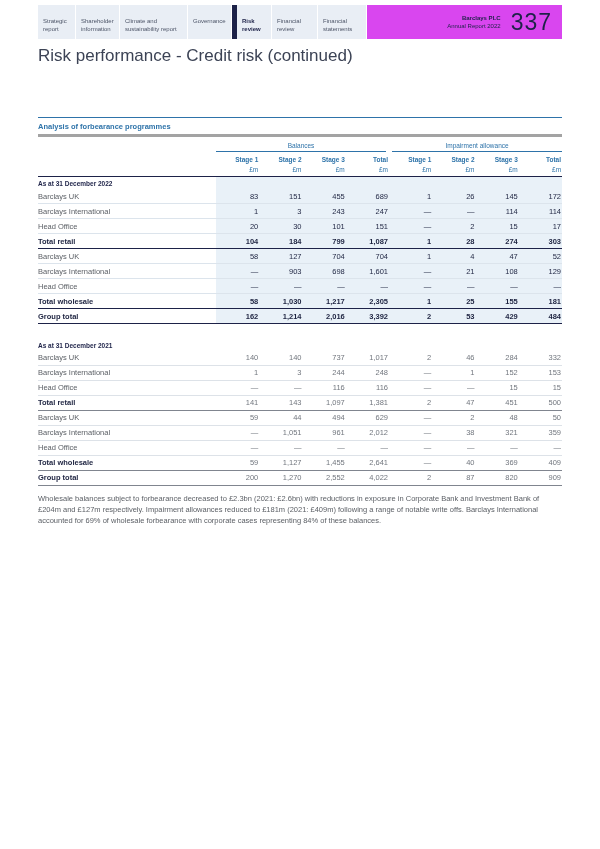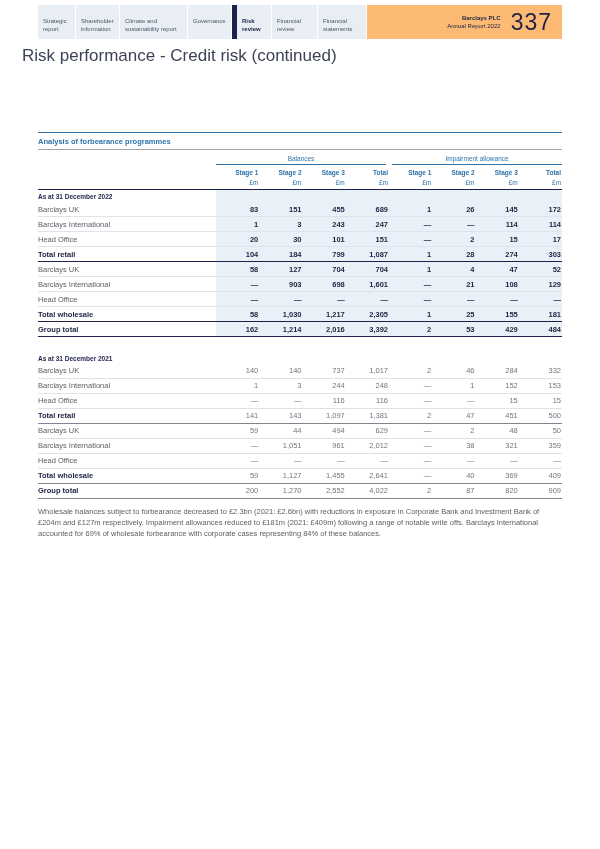--- a/index.html
+++ b/index.html
@@ -3,52 +3,52 @@
 <meta charset="utf-8">
 <style>
   * { margin:0; padding:0; box-sizing:border-box; }
   html,body { width:600px; height:849px; background:#ffffff; font-family:"Liberation Sans", sans-serif; position:relative; }
 
   
   .tabbar { position:absolute; left:38px; top:5px; width:524px; height:34px; display:flex; }
   .tab { background:#e9eef5; color:#4d5568; font-size:6px; line-height:1.3; padding:13px 4px 4px 5px; margin-right:1px; flex:0 0 auto; }
   .tab.active { font-weight:bold; color:#1d2248; }
   .active-bar { background:#1d2248; width:5px; flex:0 0 auto; margin-right:0; }
-  .tab-right { background:#fdba74; flex:1 1 auto; display:flex; align-items:center; justify-content:flex-end; padding-right:10px; }
+  .tab-right { background:#d946ef; flex:1 1 auto; display:flex; align-items:center; justify-content:flex-end; padding-right:10px; }
   .brand { text-align:right; color:#1d2248; font-size:6px; line-height:1.35; margin-right:10px; }
   .brand .b1 { font-weight:bold; }
   .pagenum { font-size:23px; font-weight:300; color:#1d2248; letter-spacing:1px; }
 
   
-  .page-title { position:absolute; left:22px; top:46px; font-size:17px; font-weight:400; color:#3c4355; }
+  .page-title { position:absolute; left:38px; top:46px; font-size:17px; font-weight:400; color:#3c4355; }
 
   
   .content { position:absolute; left:38px; top:110px; width:524px; }
   .sec-heading { font-size:11px; font-weight:bold; color:#1d2248; }
   .intro { font-size:7.5px; color:#5c6066; line-height:1.5; margin-top:4px; width:524px; }
 
-  .table-title { margin-top:22px; border-top:1px solid #2e73a9; border-bottom:1px solid #a3a3a3; color:#2e73a9; font-weight:bold; font-size:7.5px; padding:4px 0 3px 0; }
+  .table-title { margin-top:7px; border-top:1px solid #2e73a9; border-bottom:3px solid #a3a3a3; color:#2e73a9; font-weight:bold; font-size:7.5px; padding:4px 0 3px 0; }
 
   table { border-collapse:collapse; table-layout:fixed; width:524px; margin-top:0; }
   col.lbl { width:178px; }
   col.num { width:43.25px; }
   th, td { font-weight:normal; vertical-align:bottom; }
   .grp-row th { padding-top:5px; }
   .grp span { display:block; text-align:center; color:#2e73a9; font-size:6.5px; padding-bottom:2px; border-bottom:1px solid #2e73a9; }
   .grp.g1 span { margin-right:3px; }
   .grp.g2 span { margin-left:3px; }
   .stage-row th { color:#2e73a9; font-size:6.5px; font-weight:bold; text-align:right; padding:4px 1px 1px 0; }
   .unit-row th { color:#2e73a9; font-size:6.5px; text-align:right; padding:2px 1px 3px 0; border-bottom:1px solid #1d2248; }
 
   td.rowlbl { font-size:7.5px; color:#5c6066; text-align:left; padding:2.5px 2px 2.5px 0;margin-top:36px; }
   td.val { font-size:7.5px; text-align:right; padding:2.5px 1px 2.5px 0; }
   tr.seclbl td { font-size:6.5px; font-weight:bold; color:#1d2248; padding:3px 0 2px 0; }
   tr.data td { border-bottom:1px solid #dde2e8; }
   tbody.hl td.band { background:#e9f1f8; }
-  tbody.hl tr.data td.val { font-weight:bold; color:#1d2340; }
+  tbody.hl tr.data td.val { font-weight:normal; color:#1d2340; }
   tbody.hl tr.data td { border-bottom:1px solid #dce4ec; }
   tr.total td, tr.grand td { font-weight:bold; }
   tr.total td.rowlbl, tr.grand td.rowlbl { color:#1d2340; }
   tbody.hl tr.total td, tbody.hl tr.grand td { border-top:1px solid #1d2248; border-bottom:1px solid #1d2248; color:#1d2340; }
   tbody.plain td.val { color:#71767e; }
   tbody.plain tr.total td, tbody.plain tr.grand td { border-top:1px solid #80858f; border-bottom:1px solid #80858f; }
   tbody.plain tr.total td.val, tbody.plain tr.grand td.val { font-weight:normal; }
   tr.spacer td { height:15px; border:none !important; background:#fff !important; }
 
   .after-paras { margin-top:7px; }

